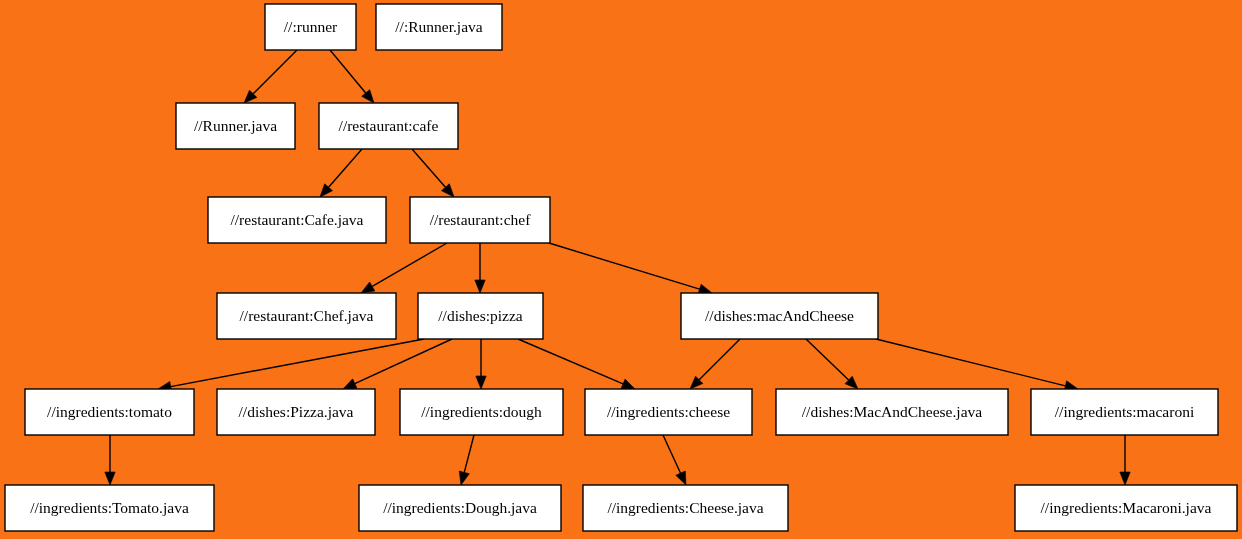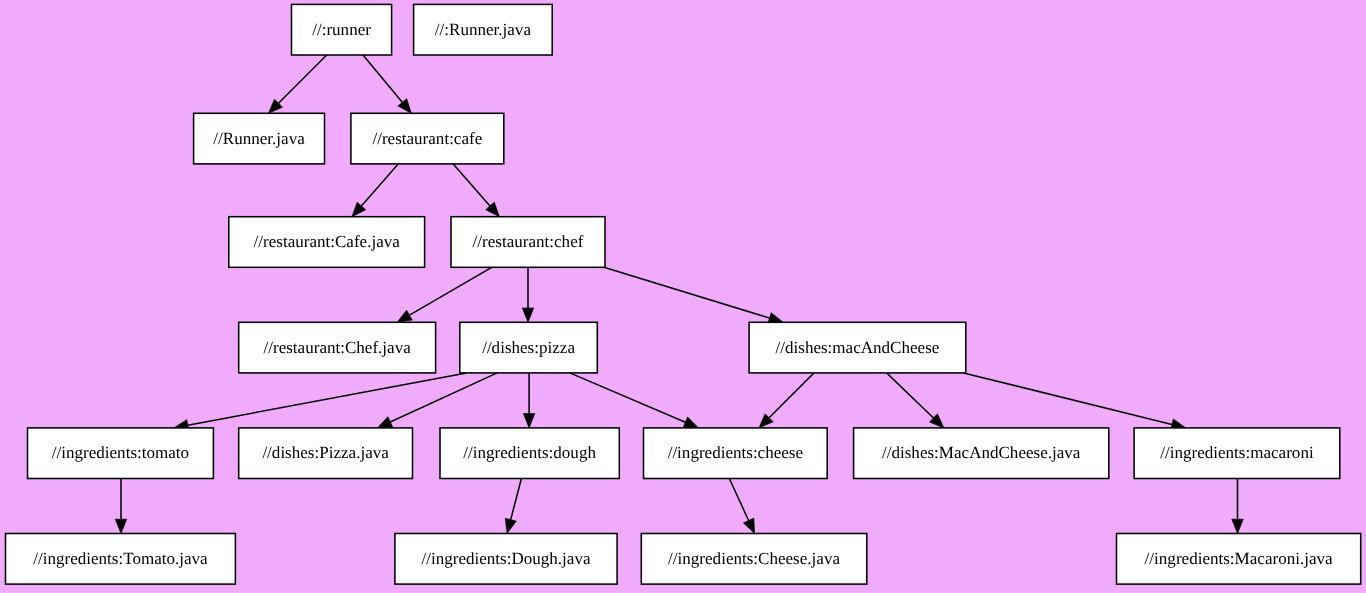--- a/index.html
+++ b/index.html
@@ -4,21 +4,21 @@
 <style>
   html, body {
     margin: 0;
     padding: 0;
     background: #ffffff;
   }
   #graph-canvas {
     position: relative;
     width: 1242px;
     height: 539px;
-    background: #f0abfc;
+    background: #f97316;
     overflow: hidden;
     font-family: "Liberation Serif", "DejaVu Serif", serif;
   }
   #graph-svg {
     position: absolute;
     top: 0;
     left: 0;
     width: 1242px;
     height: 539px;
   }

